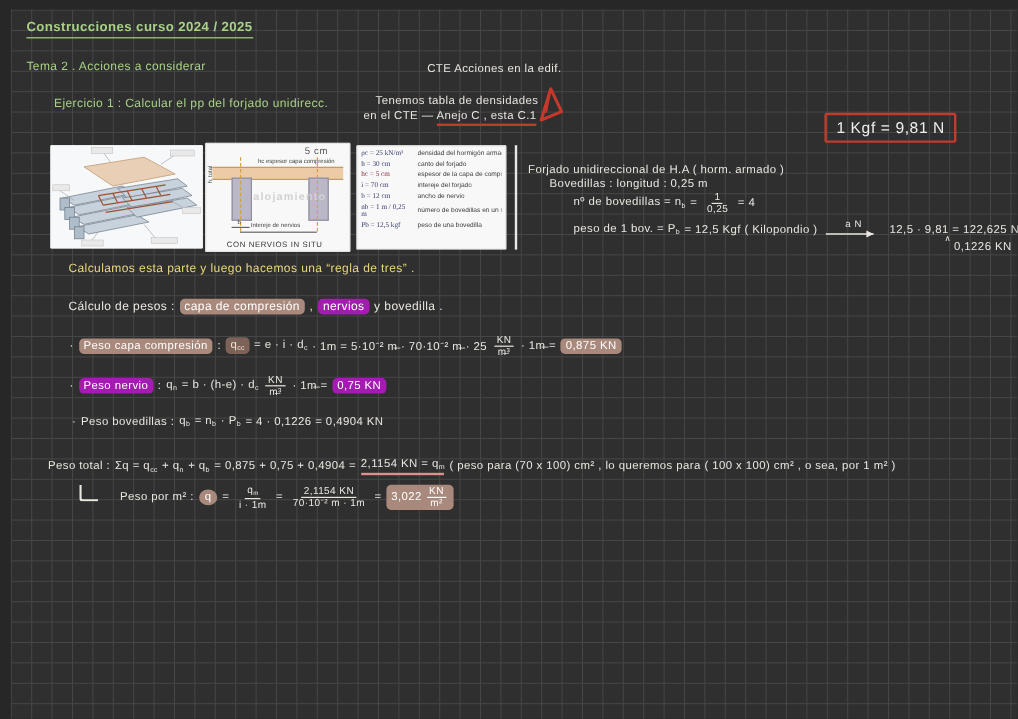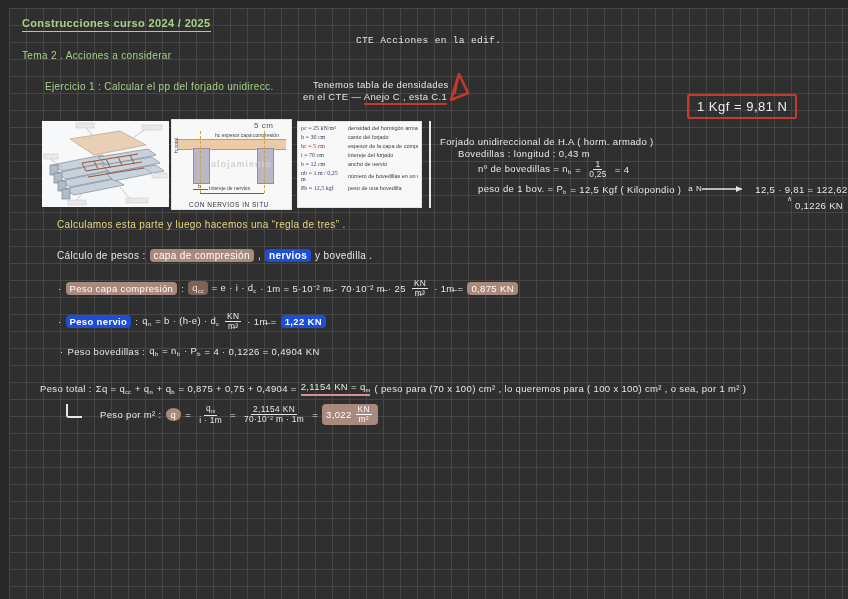--- a/index.html
+++ b/index.html
@@ -19,48 +19,48 @@
   }
   .abs{position:absolute;}
   .hand{font-size:9.5px;letter-spacing:.35px;color:#eae7e1;white-space:nowrap;}
   .green{color:#a8d287;}
   .yellow{color:#e8d77d;}
   .title-underline{border-bottom:1.5px solid #a8d287;padding-bottom:2px;}
   .red-underline{border-bottom:2px solid #c5392c;padding-bottom:1px;}
   .pink-underline{border-bottom:2px solid #dc8f8f;padding-bottom:1px;}
   .hl-tan{background:#a8897c;color:#fff;border-radius:4px;padding:1px 4px;}
   .hl-tan-dark{background:#7c6257;color:#f3e3d6;border-radius:4px;padding:1px 4px;}
-  .hl-gray{background:#1d4ed8;color:#fff;border-radius:4px;padding:1px 4px;font-weight:bold;}
+  .hl-gray{background:#a21caf;color:#fff;border-radius:4px;padding:1px 4px;}
   sub{font-size:.62em;vertical-align:-.35em;letter-spacing:0;}
   .frac{display:inline-flex;flex-direction:column;align-items:center;vertical-align:middle;line-height:1.05;font-size:.88em;margin:0 2px;}
   .frac .fnum{padding:0 2px;border-bottom:1px solid currentColor;}
   .frac .fden{padding:0 2px;}
   .eqline{display:flex;align-items:center;gap:4px;}
   .kgf-box{border:2px solid #c23b2e;border-radius:2px;padding:3px 8px;color:#eee;font-size:13px;letter-spacing:.5px;}
   .panel{background:#f7f8f7;border-radius:1px;box-shadow:0 0 0 1px #e3e3e3 inset;}
   .panel3-row{display:flex;align-items:center;gap:5px;padding:1.5px 4px;}
   .panel3-sym{width:42px;flex:none;font-size:6px;color:#3a3a6e;font-family:"Liberation Serif",serif;}
   .panel3-desc{font-size:5.5px;color:#3c3c3c;letter-spacing:0;white-space:nowrap;overflow:hidden;}
   .cursor-line{width:2px;background:#e8e8e8;}
-  .arrow-wrap{display:inline-flex;flex-direction:row;align-items:center;line-height:1;margin:0 3px;}
+  .arrow-wrap{display:inline-flex;flex-direction:column;align-items:center;line-height:1;margin:0 3px;}
   .arrow-lbl{font-size:8px;color:#eae7e1;letter-spacing:.5px;margin-bottom:0;}
   .bracket{width:14px;height:12px;border-left:2px solid #eae7e1;border-bottom:2px solid #eae7e1;border-radius:0 0 0 3px;}
   .wm{color:#d2d2d2;font-size:9px;letter-spacing:1px;font-weight:bold;}
   .smalltxt{font-size:5px;color:#444;letter-spacing:0;}
 </style>
 </head>
 <body>
 
 <div class="grid-bg"></div>
 
 <div class="abs hand green title-underline" style="left:22px;top:17px;font-size:11px;font-weight:bold;">Construcciones curso 2024 / 2025</div>
 
 <div class="abs hand green" style="left:22px;top:50px;font-size:10px;text-align:right;">Tema 2 .  Acciones a considerar</div>
 
-<div class="abs hand" style="left:356px;top:35px;font-family:Liberation Mono, monospace;">CTE  Acciones en la edif.</div>
+<div class="abs hand" style="left:356px;top:52px;">CTE  Acciones en la edif.</div>
 
 <div class="abs hand green" style="left:45px;top:81px;font-size:10px;">Ejercicio 1 :   Calcular el   pp del forjado unidirecc.</div>
 
 <div class="abs hand" style="left:313px;top:79px;">Tenemos tabla de densidades</div>
 <div class="abs hand" style="left:303px;top:91px;">
   <span>en el CTE  —</span>
   <span class="red-underline" style="color:#eae7e1;">Anejo C , esta C.1</span>
 </div>
 
 <svg class="abs" style="left:446px;top:71px;" width="26" height="34" viewBox="0 0 26 34">
@@ -169,21 +169,21 @@
   <div class="panel3-row">
     <span class="panel3-sym">Pb = 12,5 kgf</span>
     <span class="panel3-desc">peso de una bovedilla</span>
   </div>
 </div>
 
 <div class="abs cursor-line" style="left:429px;top:121px;height:87px;"></div>
 
 <div class="abs hand" style="left:440px;top:117px;margin-top:19px;">Forjado unidireccional  de  H.A ( horm. armado )</div>
 
-<div class="abs hand" style="left:458px;top:148px;">Bovedillas :    longitud : 0,43 m</div>
+<div class="abs hand" style="left:458px;top:148px;">Bovedillas :    longitud : 0,25 m</div>
 
 <div class="abs hand eqline" style="left:478px;top:160px;">
   <span><span>nº de bovedillas  =  n</span><sub>b</sub></span>
   <span>=</span>
   <span class="frac">
     <span class="fnum">1</span>
     <span class="fden">0,25</span>
   </span>
   <span>=  4</span>
 </div>
@@ -232,21 +232,21 @@
   <span>·</span>
   <span class="hl-gray">Peso nervio</span>
   <span>:</span>
   <span><span>q</span><sub>n</sub></span>
   <span><span>=  b · (h-e) · d</span><sub>c</sub></span>
   <span class="frac">
     <span class="fnum">KN</span>
     <span class="fden">m̶³</span>
   </span>
   <span>· 1m̶   =</span>
-  <span class="hl-gray">1,22 KN</span>
+  <span class="hl-gray">0,75 KN</span>
 </div>
 
 <div class="abs hand eqline" style="left:60px;top:345px;">
   <span>·</span>
   <span>Peso bovedillas :</span>
   <span><span>q</span><sub>b</sub></span>
   <span><span>=  n</span><sub>b</sub></span>
   <span><span>· P</span><sub>b</sub></span>
   <span>=  4 · 0,1226  =  0,4904 KN</span>
 </div>

